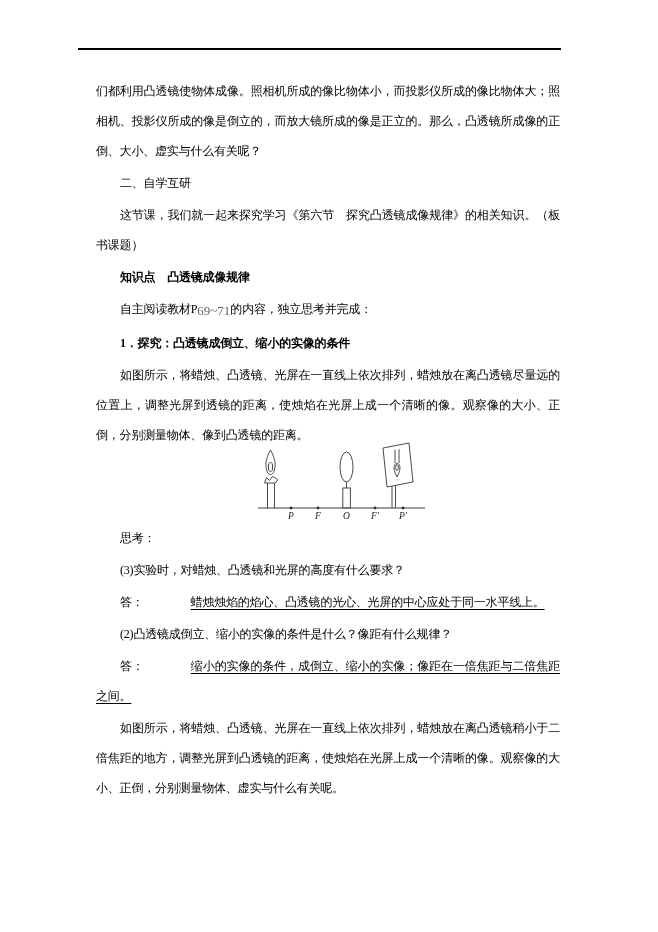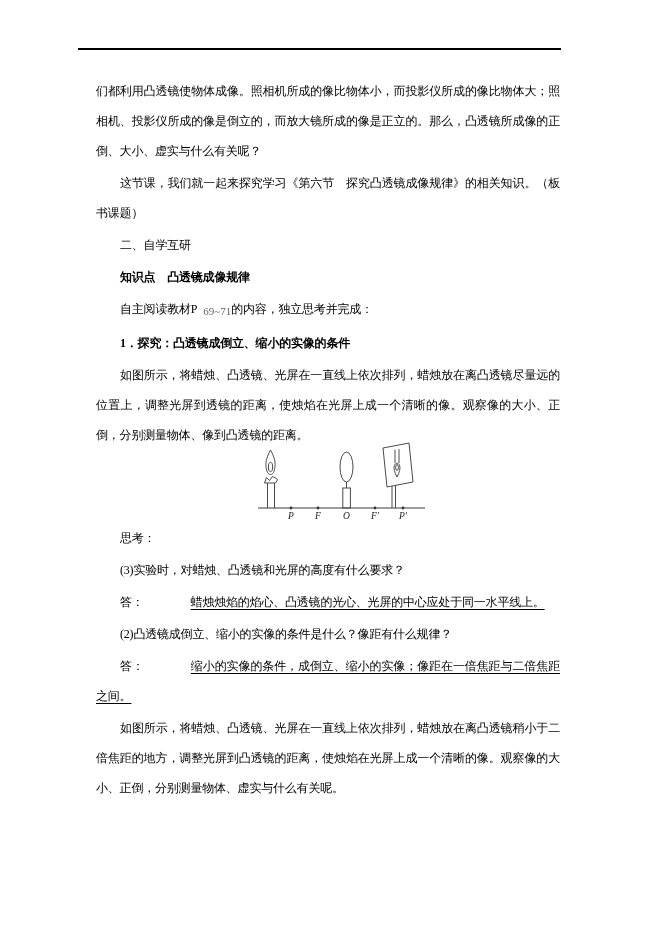--- a/index.html
+++ b/index.html
@@ -42,25 +42,24 @@
     word-break: break-all;
   }
   .para.noindent { text-indent: 0; }
   .para.bold { font-weight: bold; }
   .underline {
     text-decoration: underline;
     text-underline-offset: 3px;
     margin-left: 47px;
   }
   .sub {
-    font-size: 11px;
+    font-size: 13px;
     color: #666666;
     letter-spacing: 0;
     vertical-align: -2px;
-    margin-left: 6px;
   }
   .figure {
     width: 200px;
     height: 85px;
     margin: -16px 0 2px 154px;
   }
   .figure svg { display: block; }
   .fig-label {
     font-family: "Liberation Serif", "DejaVu Serif", serif;
     font-style: italic;
@@ -71,23 +70,23 @@
 </head>
 <body>
 
 <div class="page">
   <div class="top-rule"></div>
 
   <div class="content">
 
     <p class="para noindent">们都利用凸透镜使物体成像。照相机所成的像比物体小，而投影仪所成的像比物体大；照相机、投影仪所成的像是倒立的，而放大镜所成的像是正立的。那么，凸透镜所成像的正倒、大小、虚实与什么有关呢？</p>
 
+    <p class="para">二、自学互研</p>
+
     <p class="para">这节课，我们就一起来探究学习《第六节　探究凸透镜成像规律》的相关知识。（板书课题）</p>
-
-    <p class="para">二、自学互研</p>
 
     <p class="para bold">知识点　凸透镜成像规律</p>
 
     <p class="para"><span>自主阅读教材P</span><sub class="sub">69~71</sub><span>的内容，独立思考并完成：</span></p>
 
     <p class="para bold">1．探究：凸透镜成倒立、缩小的实像的条件</p>
 
     <p class="para">如图所示，将蜡烛、凸透镜、光屏在一直线上依次排列，蜡烛放在离凸透镜尽量远的位置上，调整光屏到透镜的距离，使烛焰在光屏上成一个清晰的像。观察像的大小、正倒，分别测量物体、像到凸透镜的距离。</p>
 
     <div class="figure">

